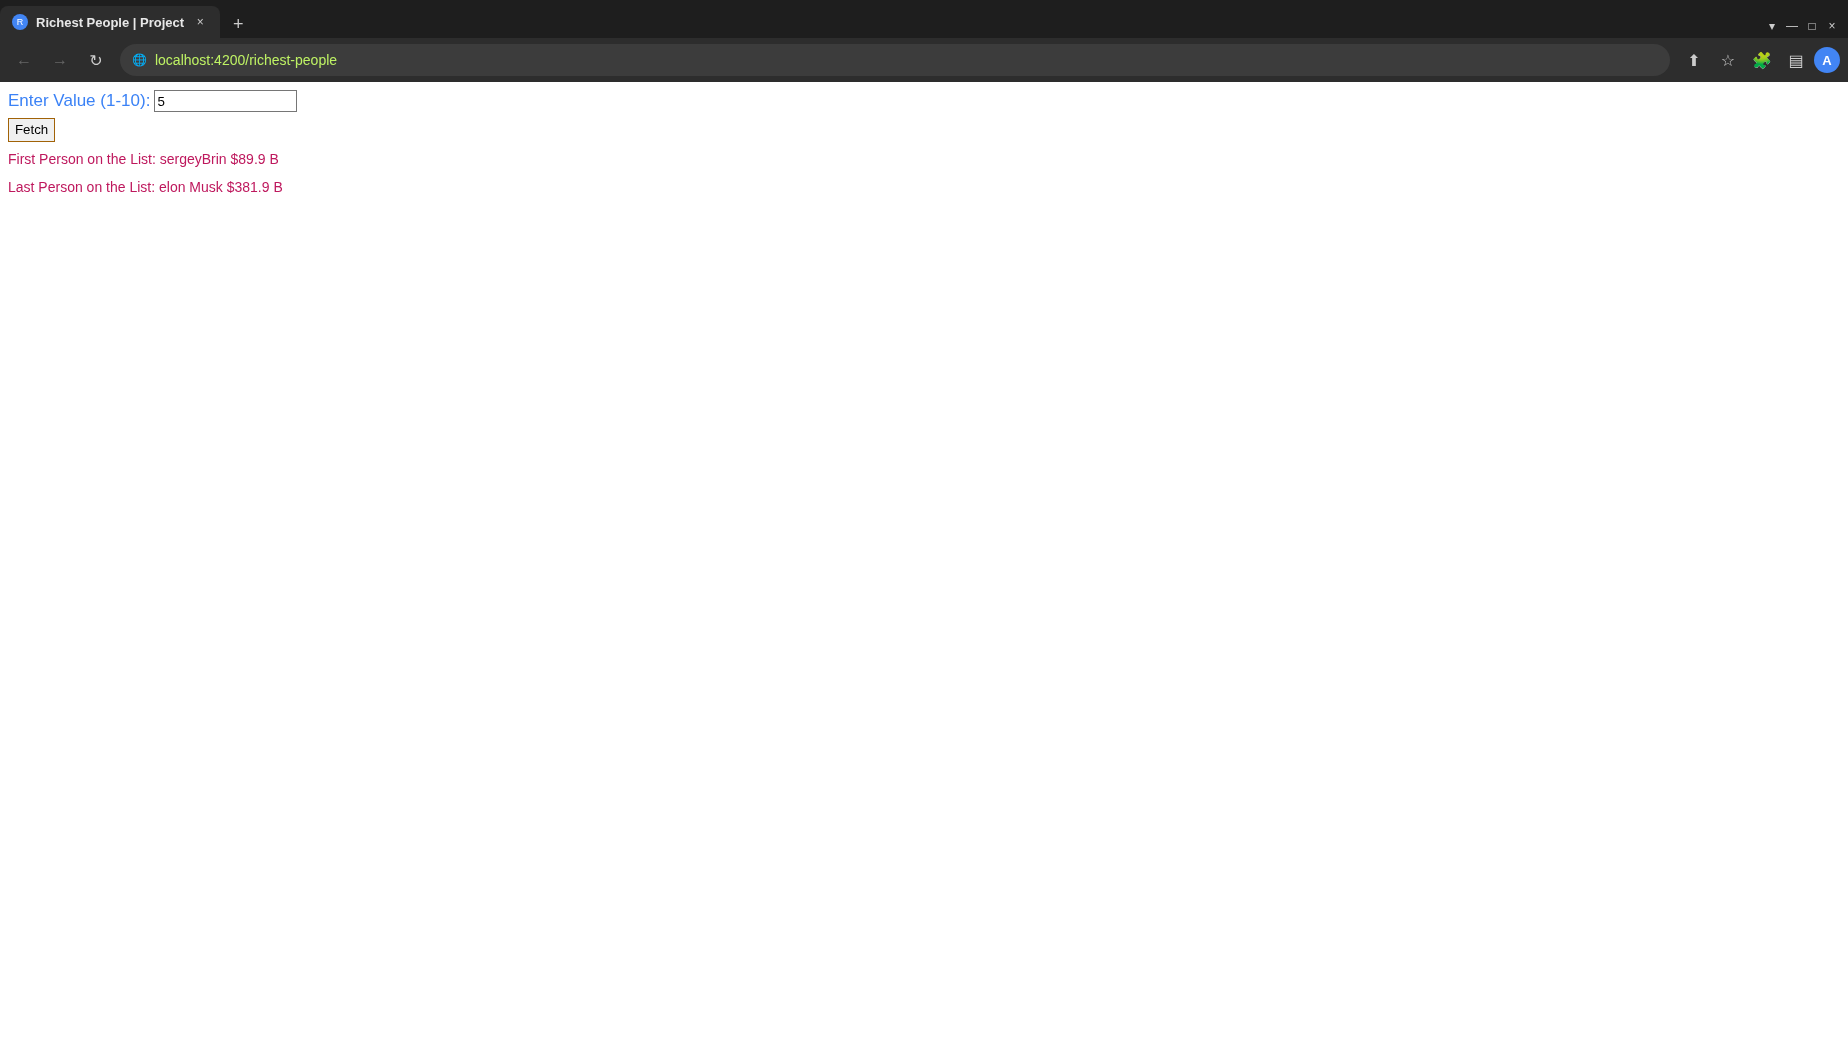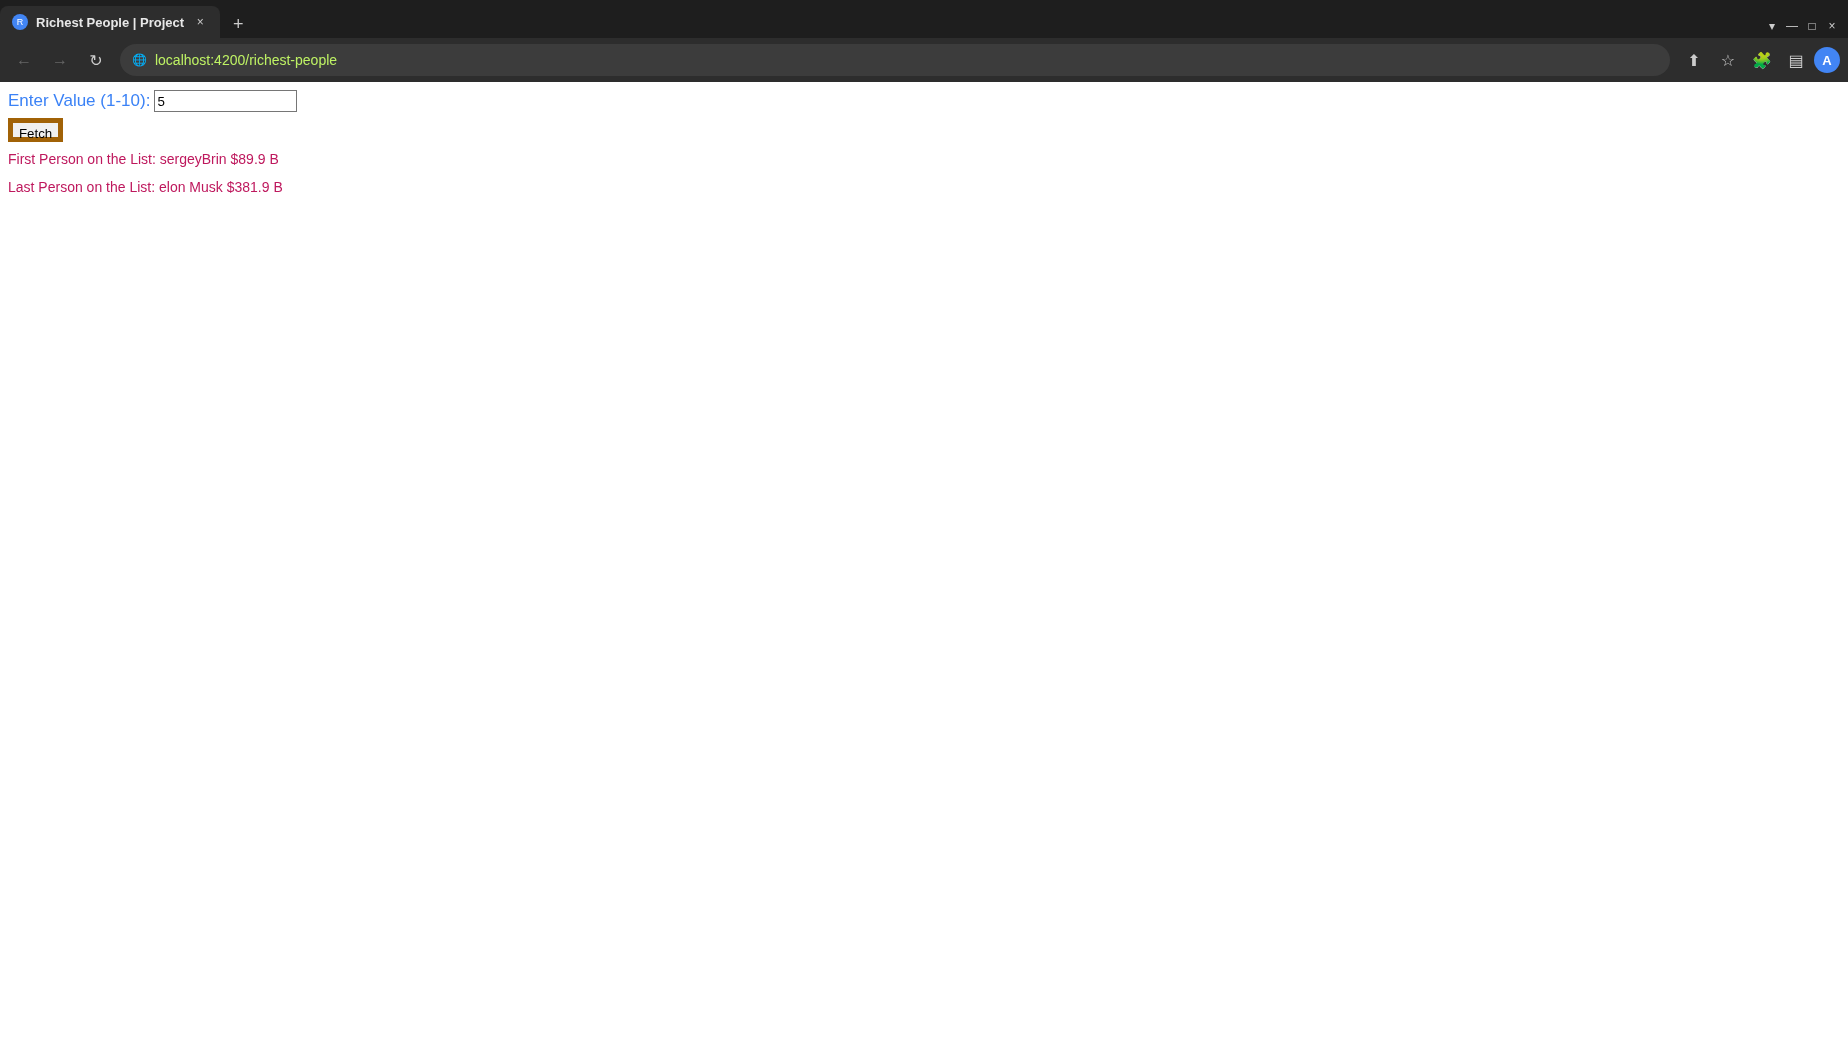--- a/index.html
+++ b/index.html
@@ -221,21 +221,21 @@
       padding: 0 2px;
       font-size: 13.3px;
       outline: none;
     }
 
     .fetch-btn {
       display: inline-block;
       height: 24px;
       padding: 0 6px;
       background: #f0f0f0;
-      border: 5px solid #a16207;
+      border: 1px solid #a16207;
       font-size: 13.3px;
       cursor: pointer;
       line-height: 22px;
     }
 
     .result-line {
       font-size: 14px;
       color: #be185d;
       margin-bottom: 8px;
       line-height: 1.4;

